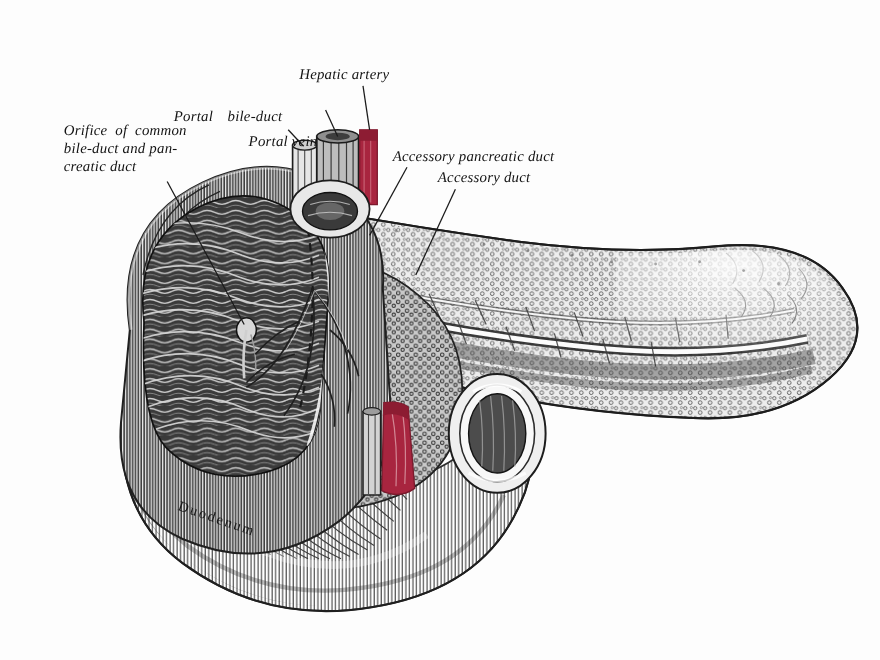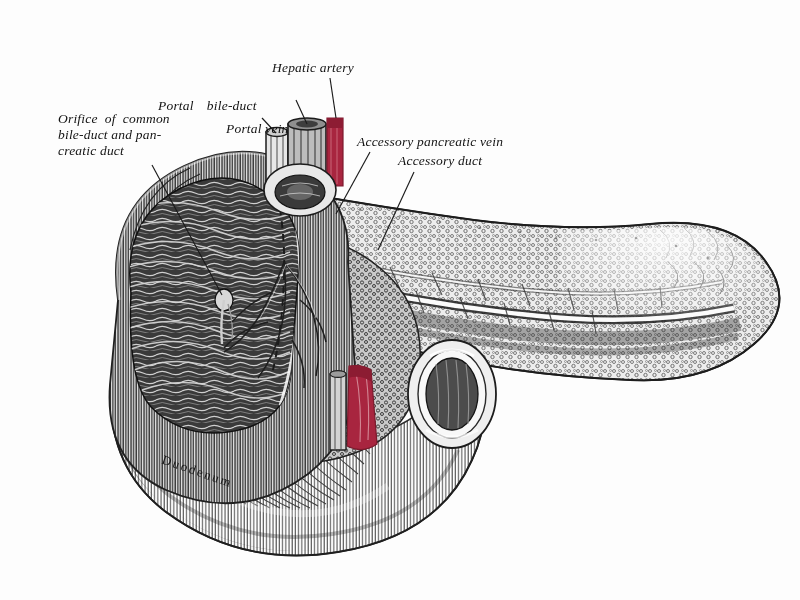--- a/index.html
+++ b/index.html
@@ -399,19 +399,19 @@
   <div class="label center" id="lbl-orifice">Orifice  of  common
 bile-duct and pan-
 creatic duct</div>
 
   <div class="label wide" id="lbl-commonbile">Portal  bile-duct</div>
 
   <div class="label" id="lbl-portal">Portal vein</div>
 
   <div class="label" id="lbl-hepatic">Hepatic artery</div>
 
-  <div class="label" id="lbl-accessory">Accessory pancreatic vein</div>
+  <div class="label" id="lbl-accessory">Accessory pancreatic duct</div>
 
   <div class="label" id="lbl-pancreatic">Accessory duct</div>
 
   <div id="lbl-duodenum">Duodenum</div>
 
 </div>
 
 </body></html>

